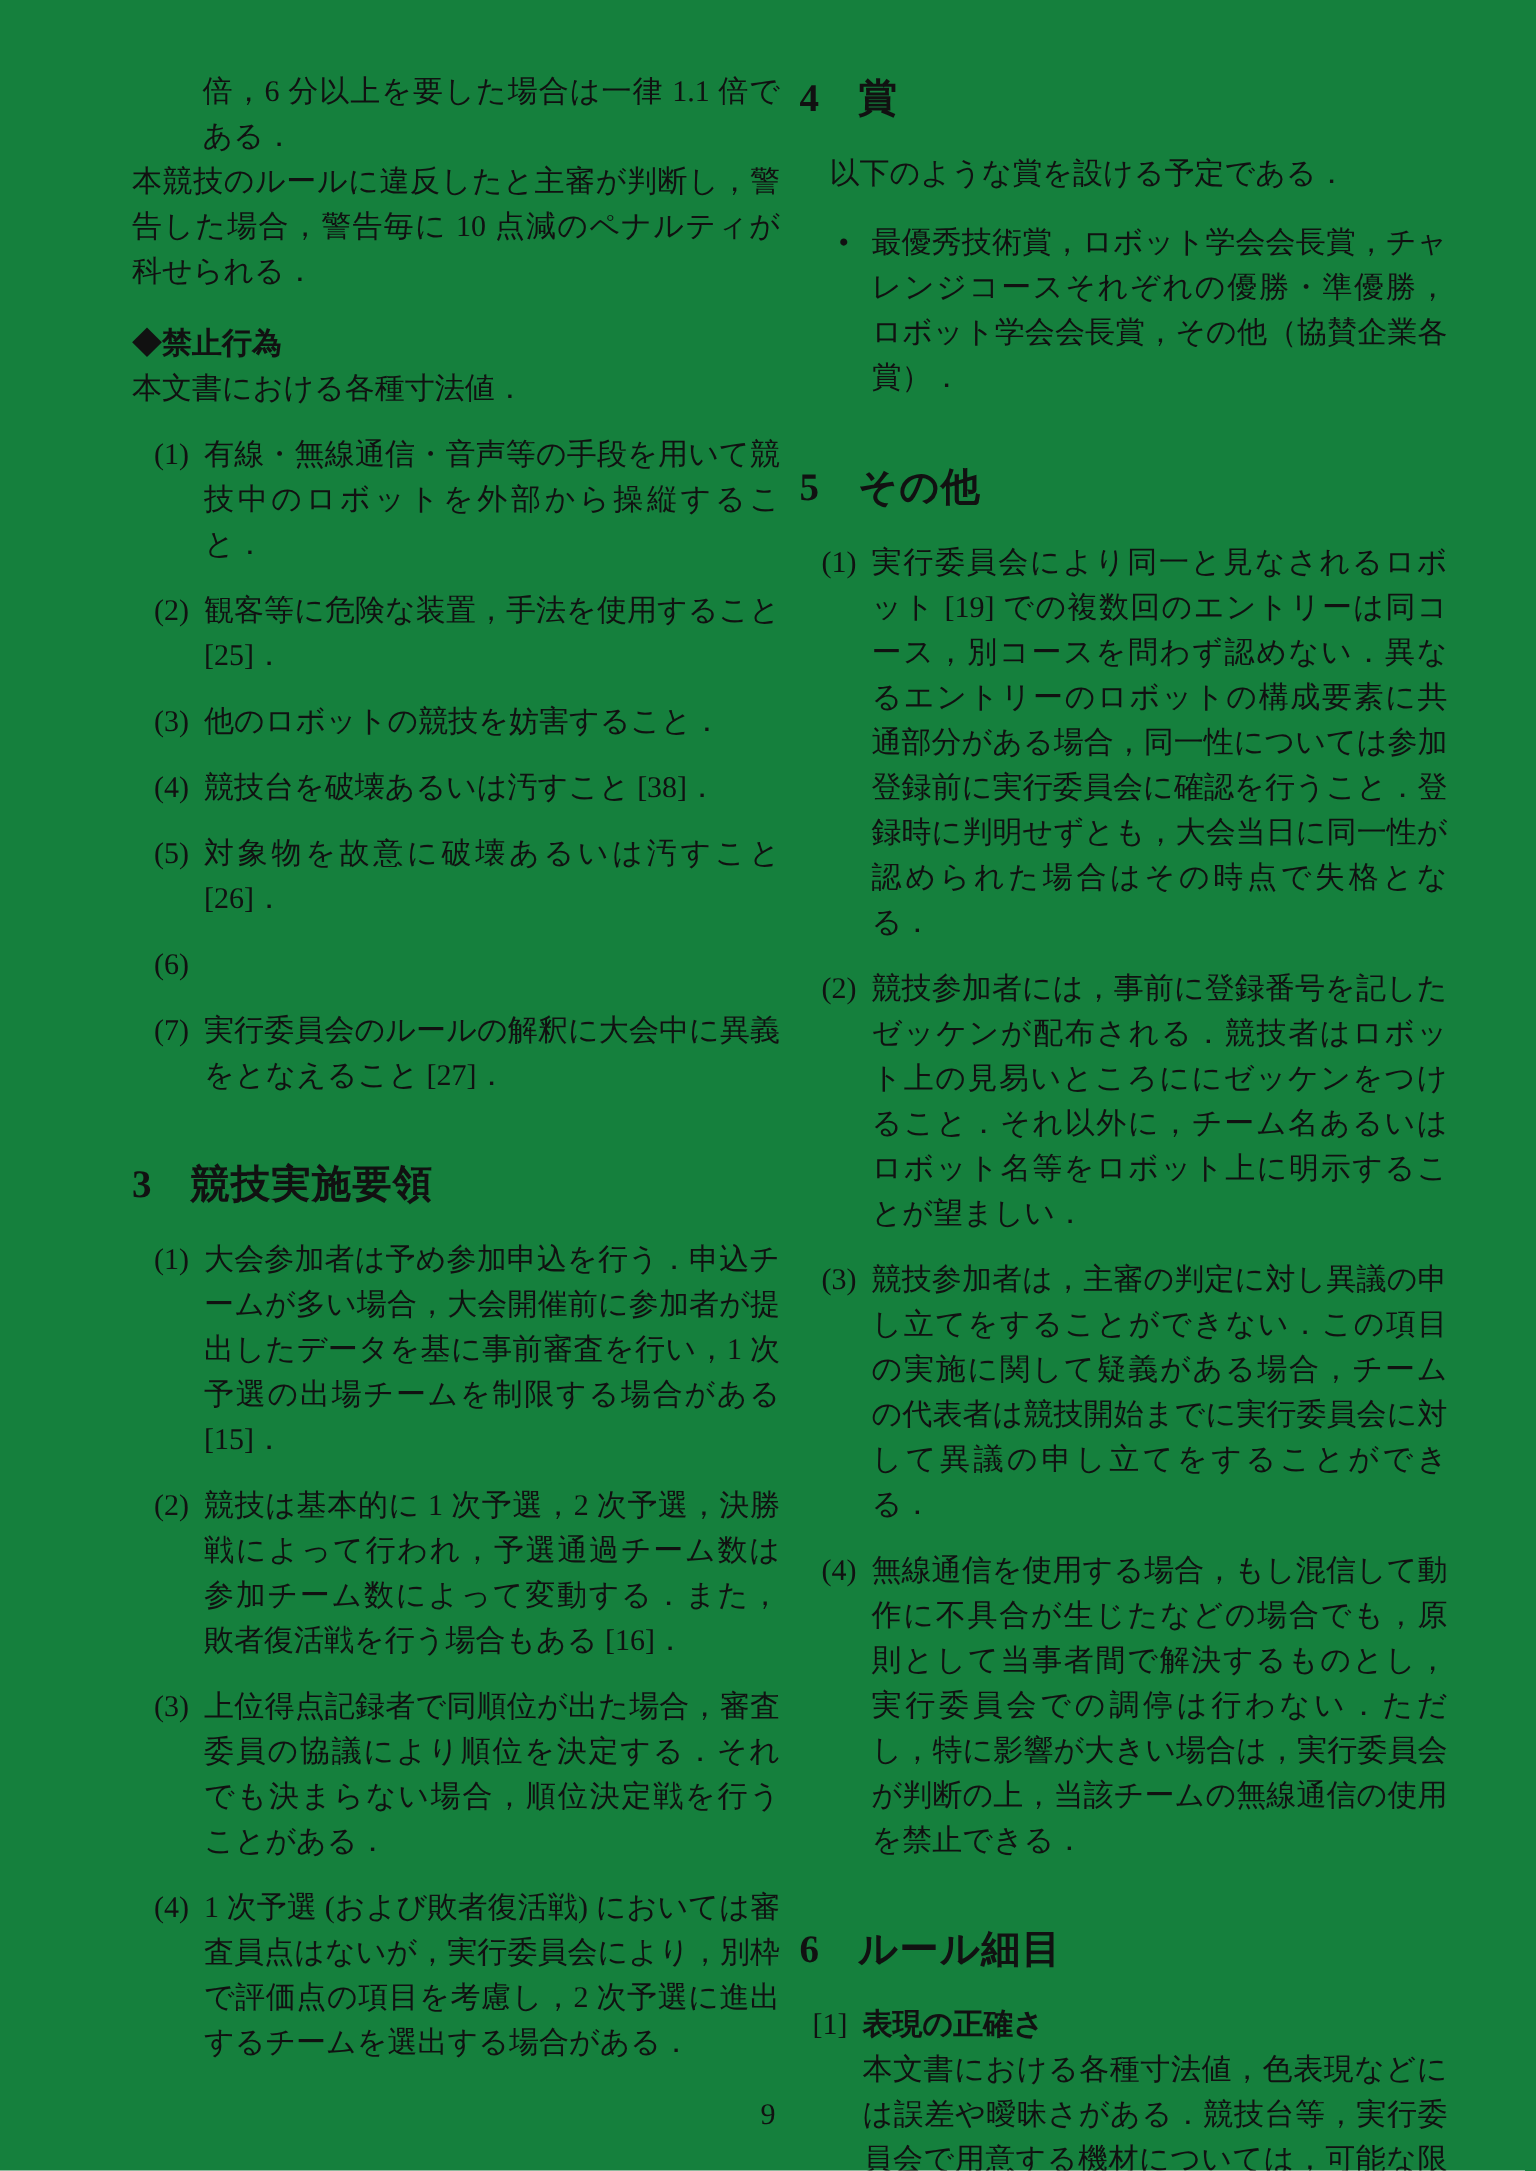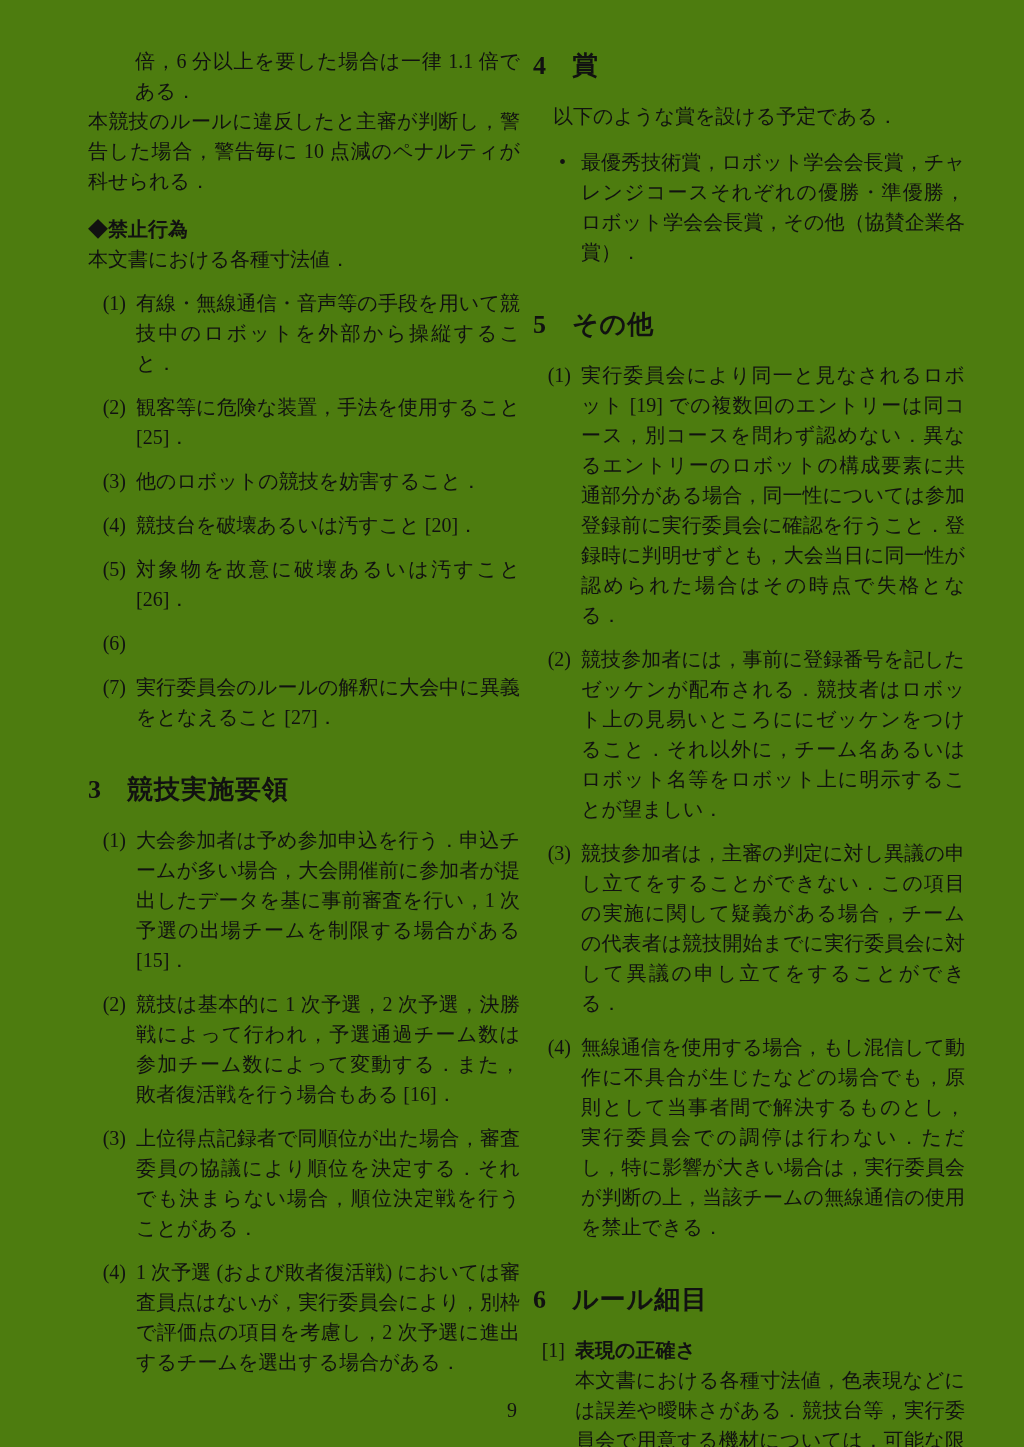--- a/index.html
+++ b/index.html
@@ -1,21 +1,21 @@
 <!DOCTYPE html>
 <html><head>
 <meta charset="utf-8">
 <style>
   html, body { margin: 0; padding: 0; background: #e8e8e8; }
   .page {
     position: relative;
     width: 1024px;
     height: 1447px;
     margin: 0 auto;
-    background: #4d7c0f;
+    background: #15803d;
     color: #111111;
     font-family: "Liberation Serif", serif;
     font-size: 20px;
     line-height: 30px;
   }
   .col {
     position: absolute;
     top: 46px;
     width: 432px;
     text-align: justify;
@@ -99,21 +99,21 @@
       <div class="li">
         <span class="lbl">(2)</span>
         <span class="txt">観客等に危険な装置，手法を使用すること [25]．</span>
       </div>
       <div class="li">
         <span class="lbl">(3)</span>
         <span class="txt">他のロボットの競技を妨害すること．</span>
       </div>
       <div class="li">
         <span class="lbl">(4)</span>
-        <span class="txt">競技台を破壊あるいは汚すこと [20]．</span>
+        <span class="txt">競技台を破壊あるいは汚すこと [38]．</span>
       </div>
       <div class="li">
         <span class="lbl">(5)</span>
         <span class="txt">対象物を故意に破壊あるいは汚すこと [26]．</span>
       </div>
       <div class="li">
         <span class="lbl">(6)</span>
       </div>
       <div class="li">
         <span class="lbl">(7)</span>

